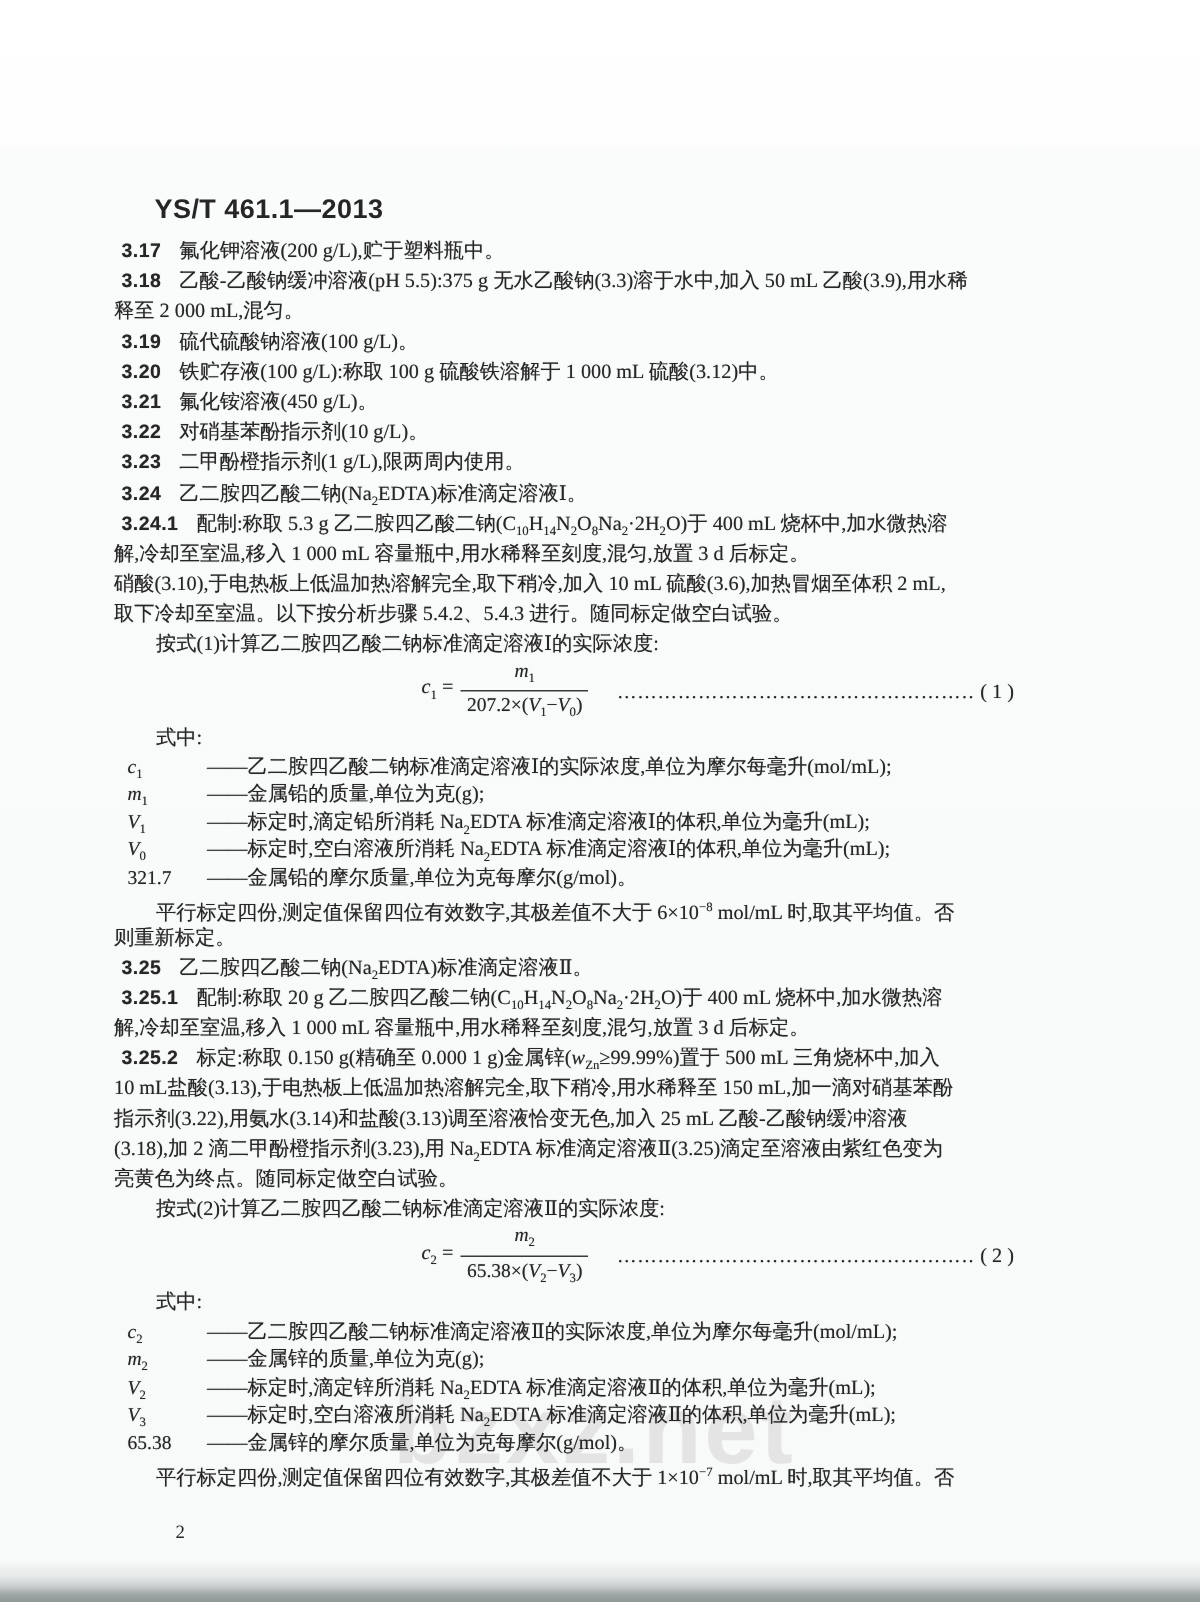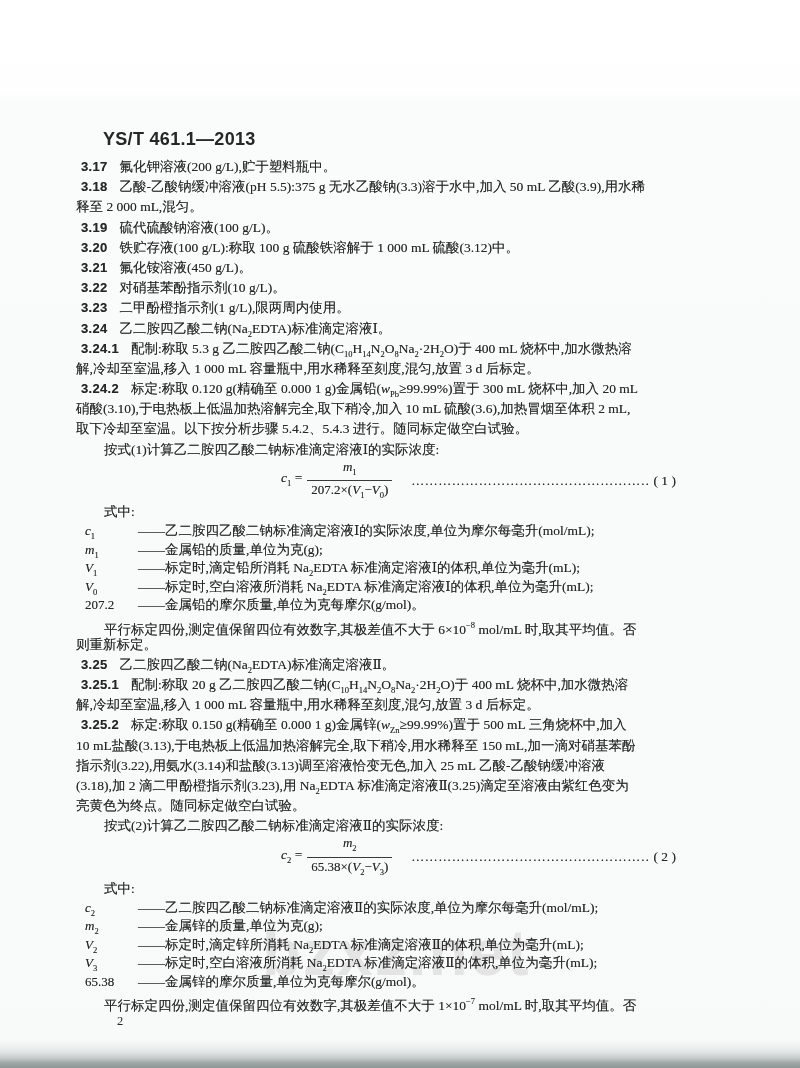--- a/index.html
+++ b/index.html
@@ -59,39 +59,38 @@
       <div class="line item"><span class="num">3.18</span><span>乙酸-乙酸钠缓冲溶液(pH 5.5):375 g 无水乙酸钠(3.3)溶于水中,加入 50 mL 乙酸(3.9),用水稀</span></div>
       <div class="line cont">释至 2 000 mL,混匀。</div>
       <div class="line item"><span class="num">3.19</span><span>硫代硫酸钠溶液(100 g/L)。</span></div>
       <div class="line item"><span class="num">3.20</span><span>铁贮存液(100 g/L):称取 100 g 硫酸铁溶解于 1 000 mL 硫酸(3.12)中。</span></div>
       <div class="line item"><span class="num">3.21</span><span>氟化铵溶液(450 g/L)。</span></div>
       <div class="line item"><span class="num">3.22</span><span>对硝基苯酚指示剂(10 g/L)。</span></div>
       <div class="line item"><span class="num">3.23</span><span>二甲酚橙指示剂(1 g/L),限两周内使用。</span></div>
       <div class="line item"><span class="num">3.24</span><span>乙二胺四乙酸二钠(Na<sub>2</sub>EDTA)标准滴定溶液Ⅰ。</span></div>
       <div class="line item"><span class="num">3.24.1</span><span>配制:称取 5.3 g 乙二胺四乙酸二钠(C<sub>10</sub>H<sub>14</sub>N<sub>2</sub>O<sub>8</sub>Na<sub>2</sub>·2H<sub>2</sub>O)于 400 mL 烧杯中,加水微热溶</span></div>
       <div class="line cont">解,冷却至室温,移入 1 000 mL 容量瓶中,用水稀释至刻度,混匀,放置 3 d 后标定。</div>
-      <div class="line item"><span class="num">3.24.2</span><span>标定:称取 0.120 g(精确至 0.000 1 g)金属铅(<i>w</i><sub>Pb</sub>≥99.99%)置于 300 mL 烧杯中,加入 20 mL</span></div>
       <div class="line cont">硝酸(3.10),于电热板上低温加热溶解完全,取下稍冷,加入 10 mL 硫酸(3.6),加热冒烟至体积 2 mL,</div>
       <div class="line cont">取下冷却至室温。以下按分析步骤 5.4.2、5.4.3 进行。随同标定做空白试验。</div>
       <div class="line para">按式(1)计算乙二胺四乙酸二钠标准滴定溶液Ⅰ的实际浓度:</div>
       <div class="line formula">
         <span class="lhs"><i>c</i><sub>1</sub> =</span>
         <span class="frac">
           <span class="fn"><i>m</i><sub>1</sub></span>
           <span class="fd">207.2×(<i>V</i><sub>1</sub>−<i>V</i><sub>0</sub>)</span>
         </span>
         <span class="dots">……………………………………………………</span>
         <span class="eqnum">( 1 )</span>
       </div>
       <div class="line para">式中:</div>
       <div class="line def"><span class="term"><i>c</i><sub>1</sub></span><span>——乙二胺四乙酸二钠标准滴定溶液Ⅰ的实际浓度,单位为摩尔每毫升(mol/mL);</span></div>
       <div class="line def"><span class="term"><i>m</i><sub>1</sub></span><span>——金属铅的质量,单位为克(g);</span></div>
       <div class="line def"><span class="term"><i>V</i><sub>1</sub></span><span>——标定时,滴定铅所消耗 Na<sub>2</sub>EDTA 标准滴定溶液Ⅰ的体积,单位为毫升(mL);</span></div>
       <div class="line def"><span class="term"><i>V</i><sub>0</sub></span><span>——标定时,空白溶液所消耗 Na<sub>2</sub>EDTA 标准滴定溶液Ⅰ的体积,单位为毫升(mL);</span></div>
-      <div class="line def"><span class="term">207.2</span><span>——金属铅的摩尔质量,单位为克每摩尔(g/mol)。</span></div>
+      <div class="line def"><span class="term">321.7</span><span>——金属铅的摩尔质量,单位为克每摩尔(g/mol)。</span></div>
       <div class="line para">平行标定四份,测定值保留四位有效数字,其极差值不大于 6×10<sup>−8</sup> mol/mL 时,取其平均值。否</div>
       <div class="line cont">则重新标定。</div>
       <div class="line item"><span class="num">3.25</span><span>乙二胺四乙酸二钠(Na<sub>2</sub>EDTA)标准滴定溶液Ⅱ。</span></div>
       <div class="line item"><span class="num">3.25.1</span><span>配制:称取 20 g 乙二胺四乙酸二钠(C<sub>10</sub>H<sub>14</sub>N<sub>2</sub>O<sub>8</sub>Na<sub>2</sub>·2H<sub>2</sub>O)于 400 mL 烧杯中,加水微热溶</span></div>
       <div class="line cont">解,冷却至室温,移入 1 000 mL 容量瓶中,用水稀释至刻度,混匀,放置 3 d 后标定。</div>
       <div class="line item"><span class="num">3.25.2</span><span>标定:称取 0.150 g(精确至 0.000 1 g)金属锌(<i>w</i><sub>Zn</sub>≥99.99%)置于 500 mL 三角烧杯中,加入</span></div>
       <div class="line cont">10 mL盐酸(3.13),于电热板上低温加热溶解完全,取下稍冷,用水稀释至 150 mL,加一滴对硝基苯酚</div>
       <div class="line cont">指示剂(3.22),用氨水(3.14)和盐酸(3.13)调至溶液恰变无色,加入 25 mL 乙酸-乙酸钠缓冲溶液</div>
       <div class="line cont">(3.18),加 2 滴二甲酚橙指示剂(3.23),用 Na<sub>2</sub>EDTA 标准滴定溶液Ⅱ(3.25)滴定至溶液由紫红色变为</div>
       <div class="line cont">亮黄色为终点。随同标定做空白试验。</div>

